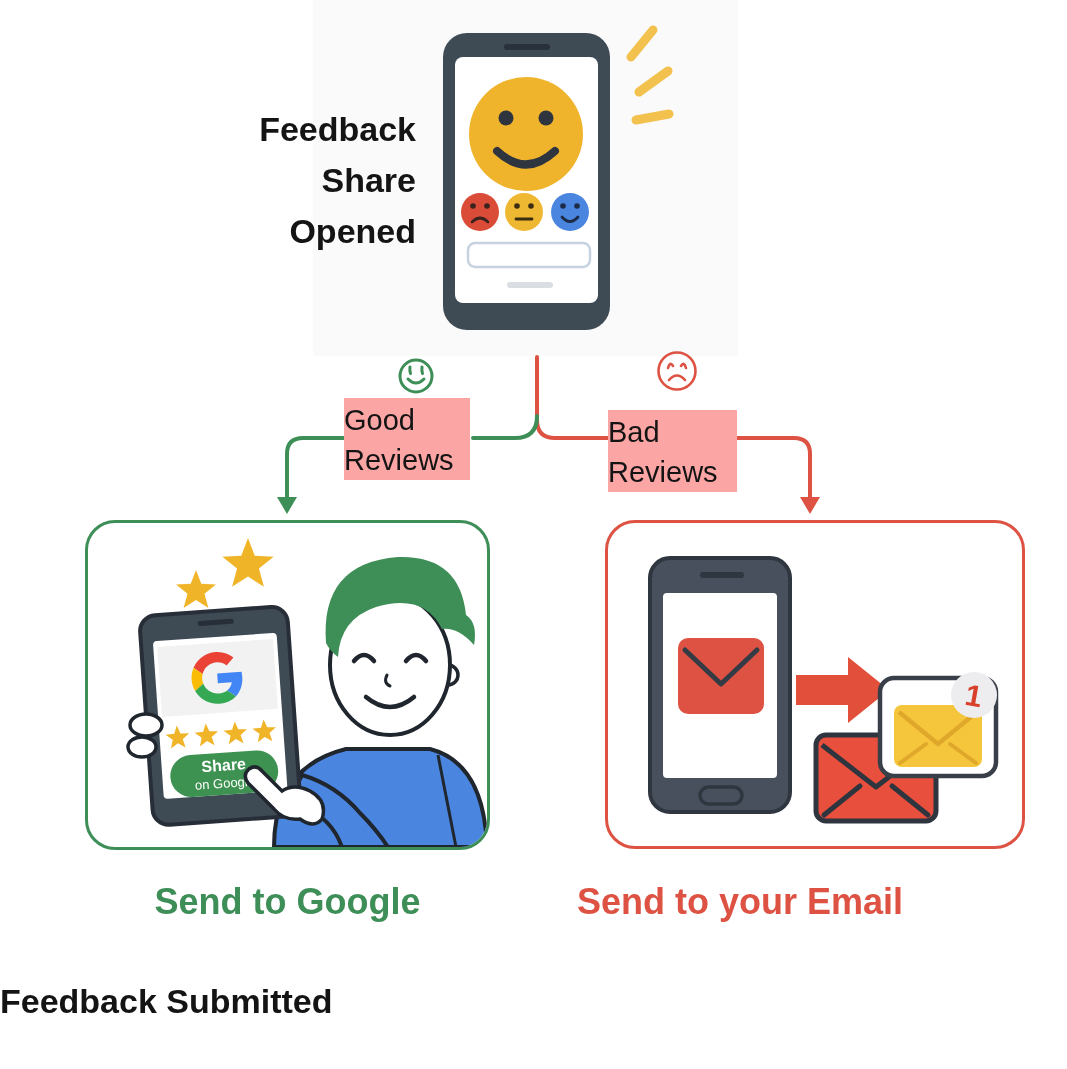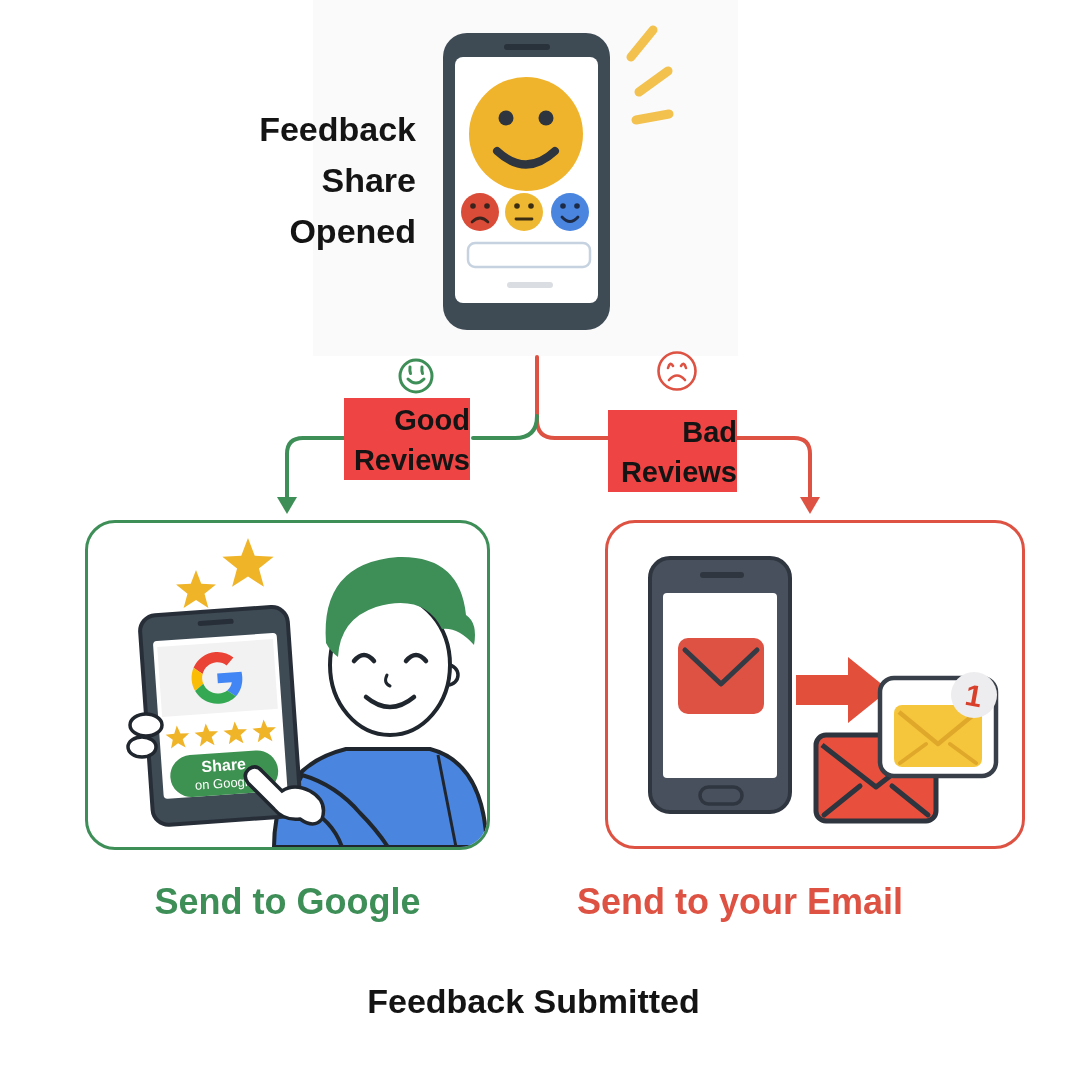--- a/index.html
+++ b/index.html
@@ -6,35 +6,35 @@
   .stage{position:relative;width:1067px;height:1069px;background:#fff;overflow:hidden;
          font-family:"Liberation Sans",sans-serif;color:var(--ink,#161616);}
   .abs{position:absolute;}
   
   .hero-block{left:313px;top:0;width:425px;height:356px;background:#fafafa;}
   .header-label{left:206px;top:104px;width:210px;font-size:34px;font-weight:700;
                 line-height:51px;color:#141414;text-align:right;}
   
   .connectors{left:0;top:0;width:1067px;height:1069px;pointer-events:none;z-index:1;}
   
-  .branch-label{z-index:2;background:#ef4444;text-align:right;font-weight:700;
+  .branch-label{z-index:2;background:#fca5a5;text-align:left;font-weight:400;
                 font-size:29px;line-height:40px;color:#141414;padding-top:2px;}
   .branch-label.good{left:344px;top:398px;width:126px;}
   .branch-label.bad{left:608px;top:410px;width:129px;}
   .branch-icon{z-index:2;}
   .branch-icon.good{left:397px;top:357px;}
   .branch-icon.bad{left:655px;top:350px;}
   
   .card{z-index:1;background:#fff;border-radius:30px;overflow:hidden;}
   .card.google{left:85px;top:520px;width:399px;height:324px;border:3px solid var(--green,#4a8f5f);}
   .card.email{left:605px;top:520px;width:414px;height:323px;border:3px solid var(--red,#dd5242);}
   .caption{font-size:36px;font-weight:700;text-align:center;line-height:44px;}
   .caption.google{left:85px;top:880px;width:405px;color:var(--green,#3e8e58);}
   .caption.email{left:545px;top:880px;width:390px;color:var(--red,#e0513f);}
-  .footer-title{left:0;top:982px;width:1067px;text-align:center;font-size:34px;
+  .footer-title{left:0;top:982px;width:1067px;font-size:34px;
                 font-weight:700;color:#141414;}
   svg{display:block;}
   text{font-family:"Liberation Sans",sans-serif;}
 </style>
 </head>
 <body>
 
 <div class="stage">
 
   <div class="abs hero-block">

